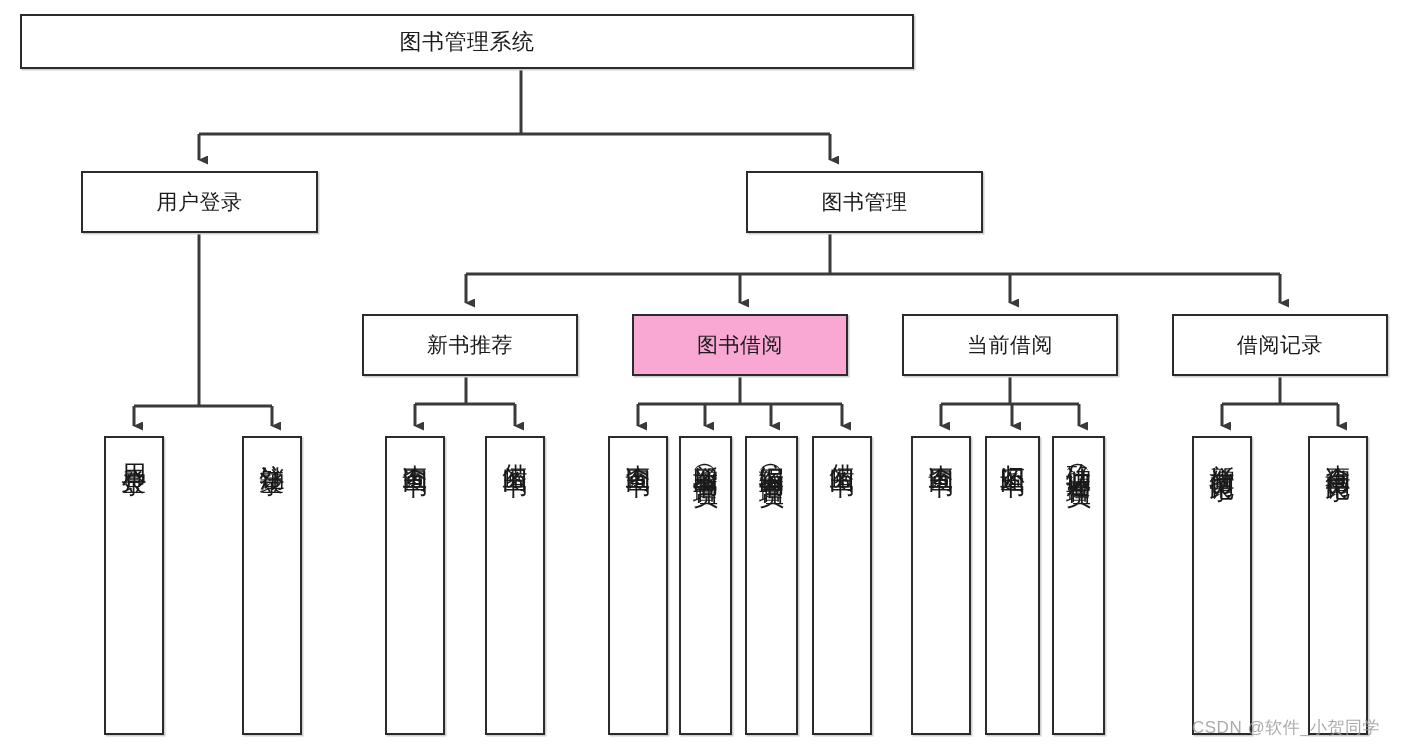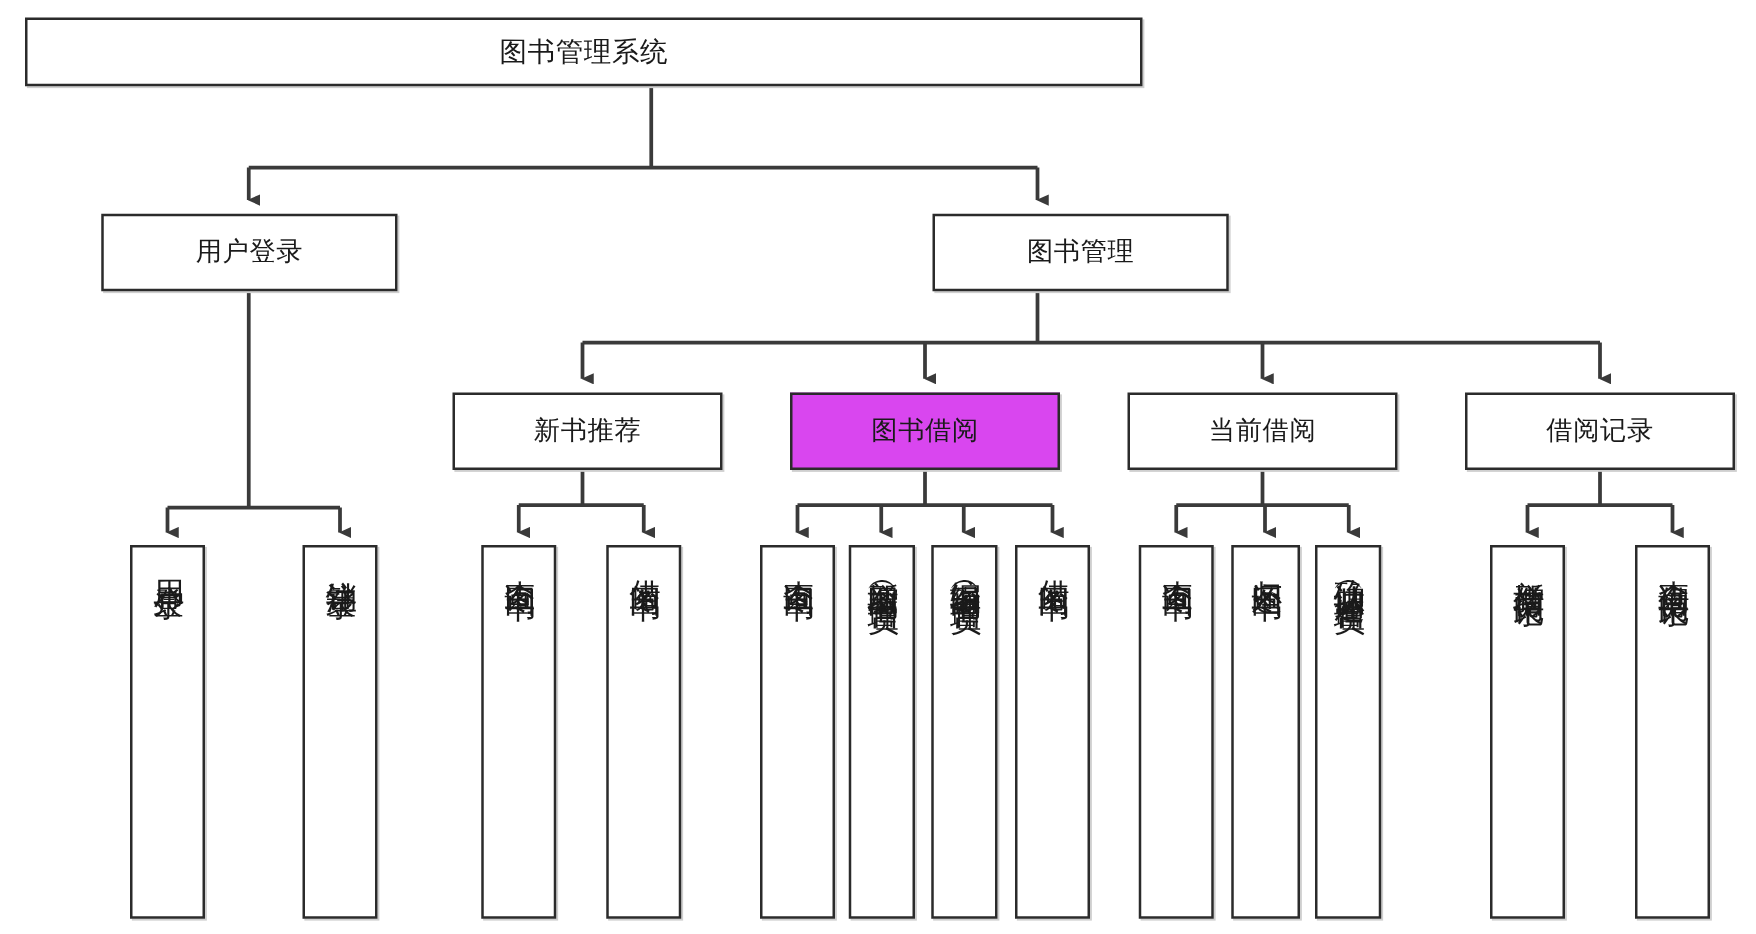--- a/index.html
+++ b/index.html
@@ -139,21 +139,21 @@
   <div class="node-box horizontal" style="left: 81px; top: 171px; width: 237px; height: 62px; border-color: rgb(43, 43, 43); background: rgb(255, 255, 255);">
     <span class="node-label">用户登录</span>
   </div>
   <div class="node-box horizontal" style="left: 711px; top: 171px; width: 237px; height: 62px; border-color: rgb(43, 43, 43); background: rgb(255, 255, 255); margin-left: 35px;">
     <span class="node-label">图书管理</span>
   </div>
 
   <div class="node-box horizontal" style="left: 362px; top: 314px; width: 216px; height: 62px; border-color: rgb(43, 43, 43); background: rgb(255, 255, 255);">
     <span class="node-label">新书推荐</span>
   </div>
-  <div class="node-box horizontal" style="left: 632px; top: 314px; width: 216px; height: 62px; border-color: rgb(43, 43, 43); background: #d946ef;">
+  <div class="node-box horizontal" style="left: 632px; top: 314px; width: 216px; height: 62px; border-color: rgb(43, 43, 43); background: #f9a8d4;">
     <span class="node-label">图书借阅</span>
   </div>
   <div class="node-box horizontal" style="left: 902px; top: 314px; width: 216px; height: 62px; border-color: rgb(43, 43, 43); background: rgb(255, 255, 255);">
     <span class="node-label">当前借阅</span>
   </div>
   <div class="node-box horizontal" style="left: 1172px; top: 314px; width: 216px; height: 62px; border-color: rgb(43, 43, 43); background: rgb(255, 255, 255);">
     <span class="node-label">借阅记录</span>
   </div>
 
   <div class="node-box vertical" style="left: 104px; top: 436px; width: 60px; height: 299px; border-color: rgb(43, 43, 43); background: rgb(255, 255, 255);">
@@ -189,14 +189,15 @@
   <div class="node-box vertical" style="left: 1052px; top: 436px; width: 53px; height: 299px; border-color: rgb(43, 43, 43); background: rgb(255, 255, 255);">
     <span class="node-label">确认归还（管理员）</span>
   </div>
   <div class="node-box vertical" style="left: 1192px; top: 436px; width: 60px; height: 299px; border-color: rgb(43, 43, 43); background: rgb(255, 255, 255);">
     <span class="node-label">新增借阅记录</span>
   </div>
   <div class="node-box vertical" style="left: 1308px; top: 436px; width: 60px; height: 299px; border-color: rgb(43, 43, 43); background: rgb(255, 255, 255);">
     <span class="node-label">查询借阅记录</span>
   </div>
 
+  <div class="watermark" style="color: rgb(156, 156, 156);">CSDN @软件_小贺同学</div>
 
 </div>
 
 </body></html>

